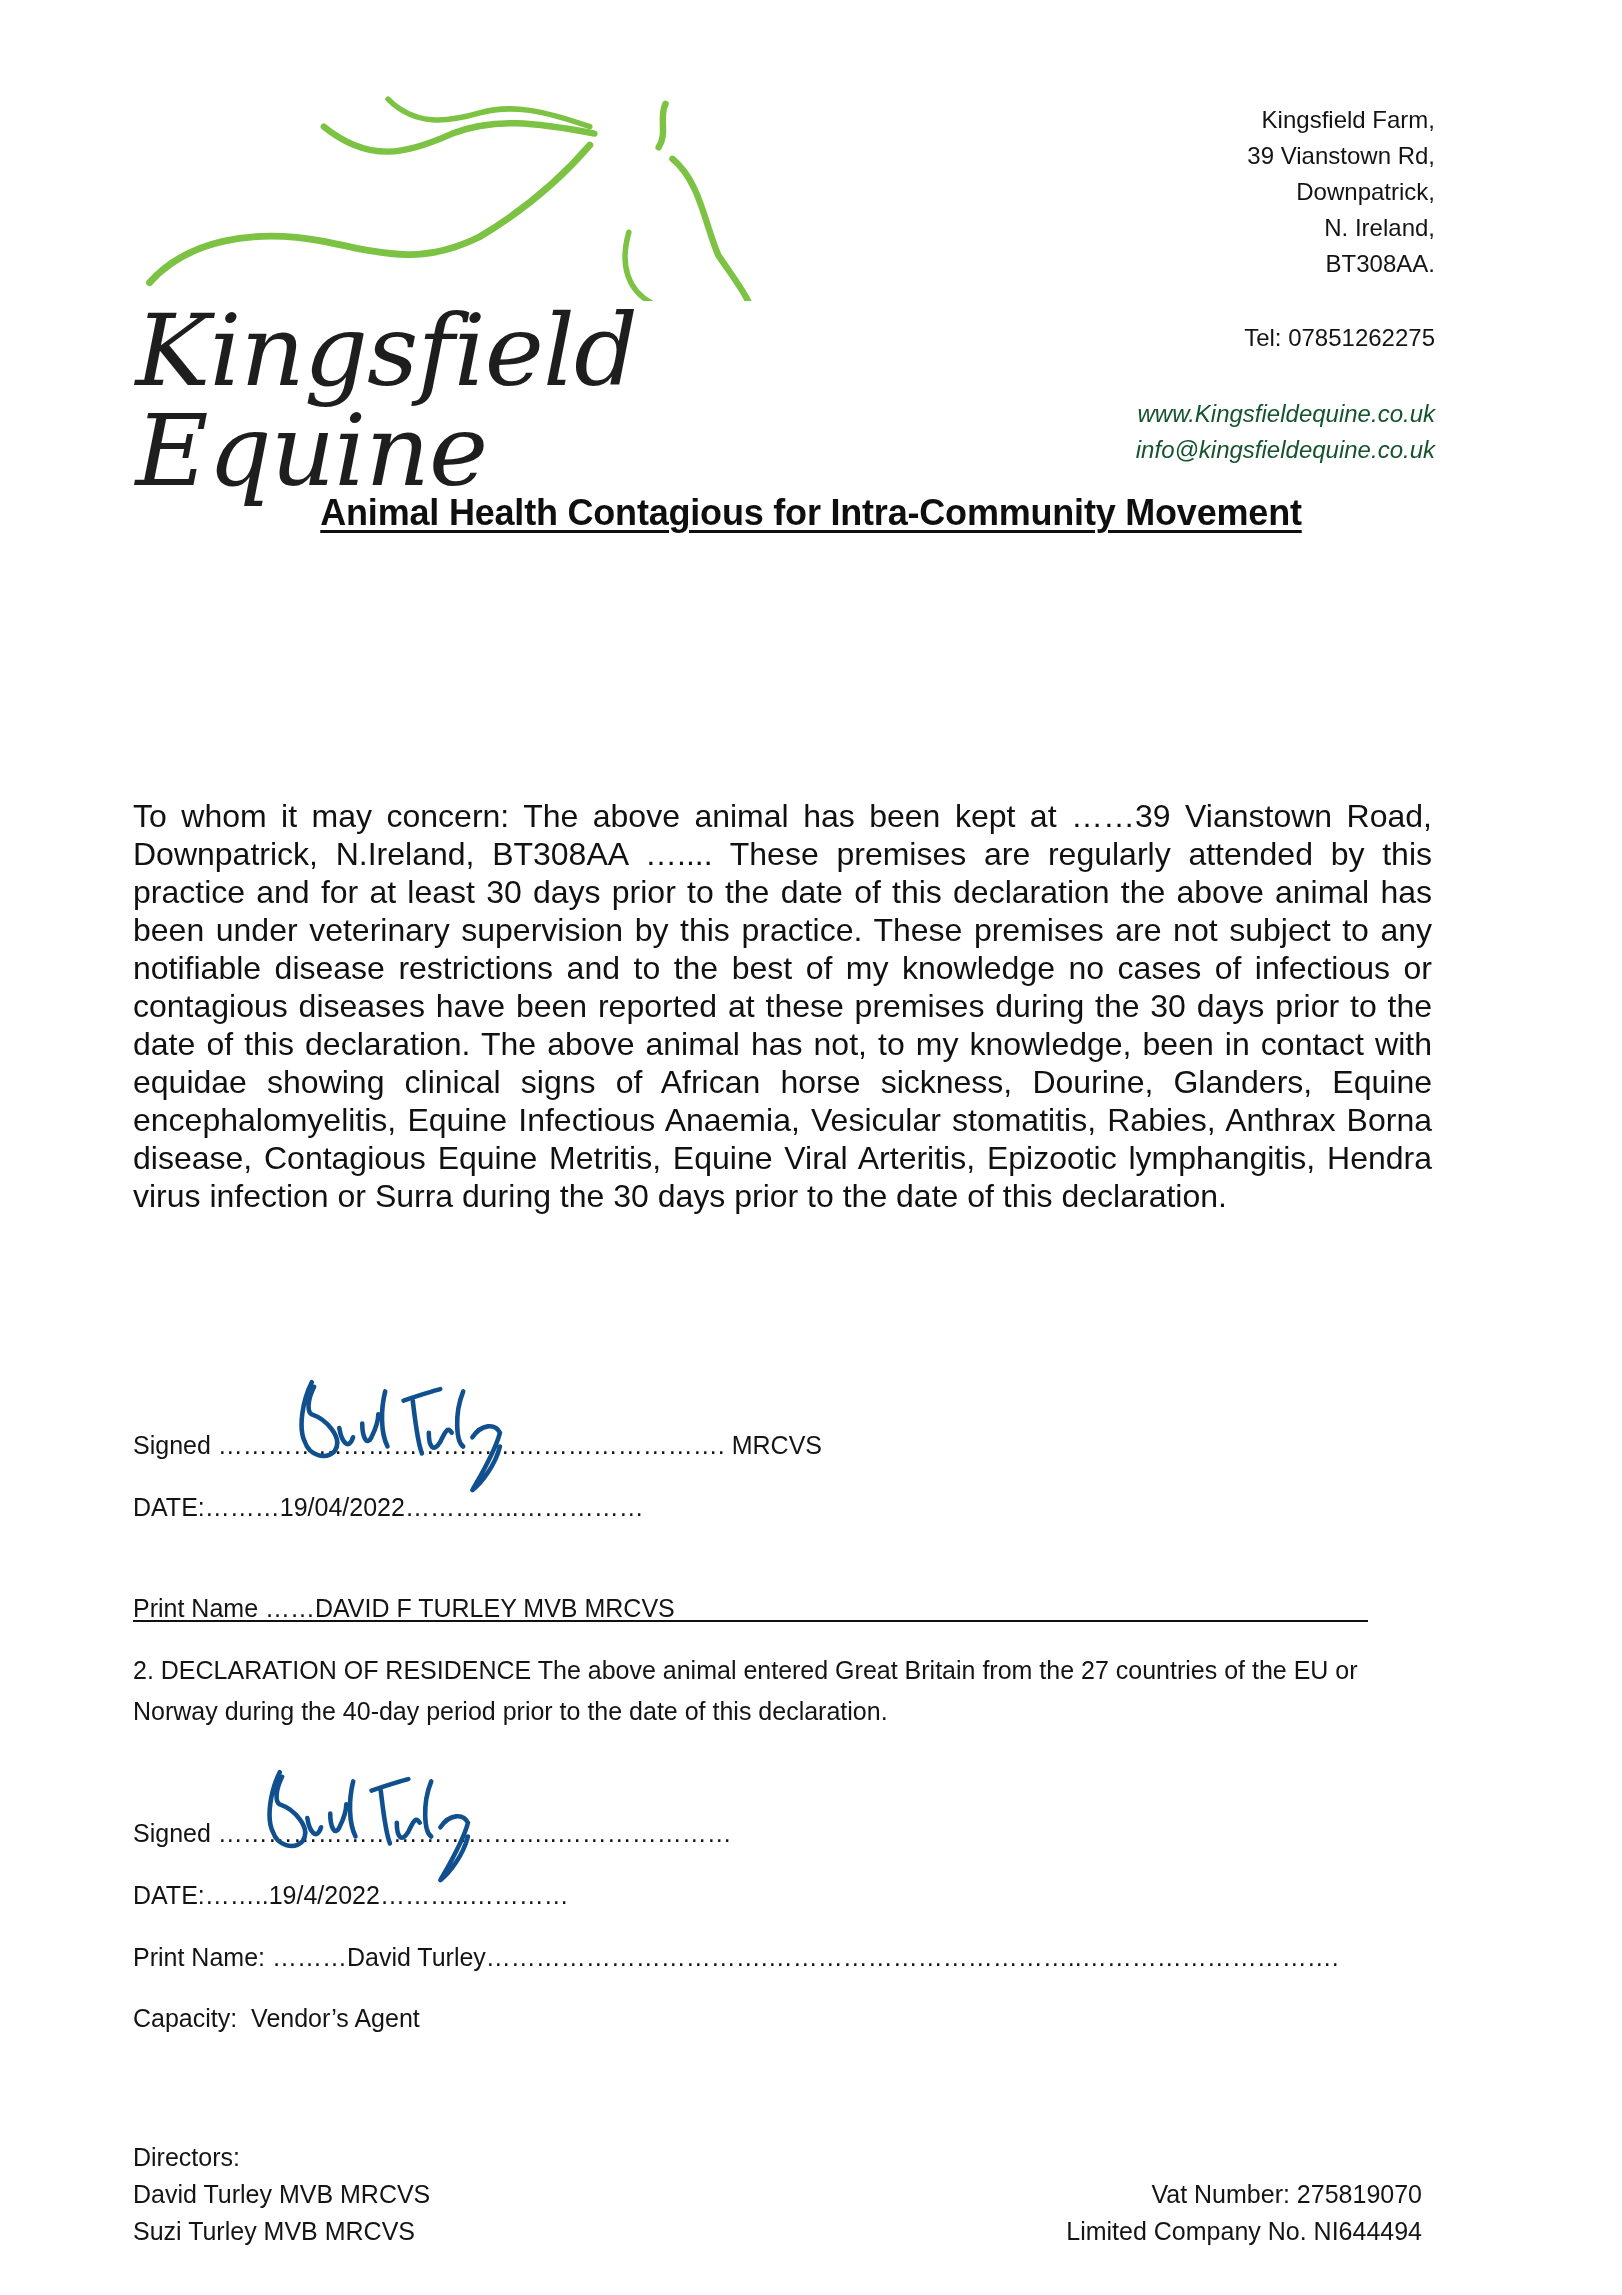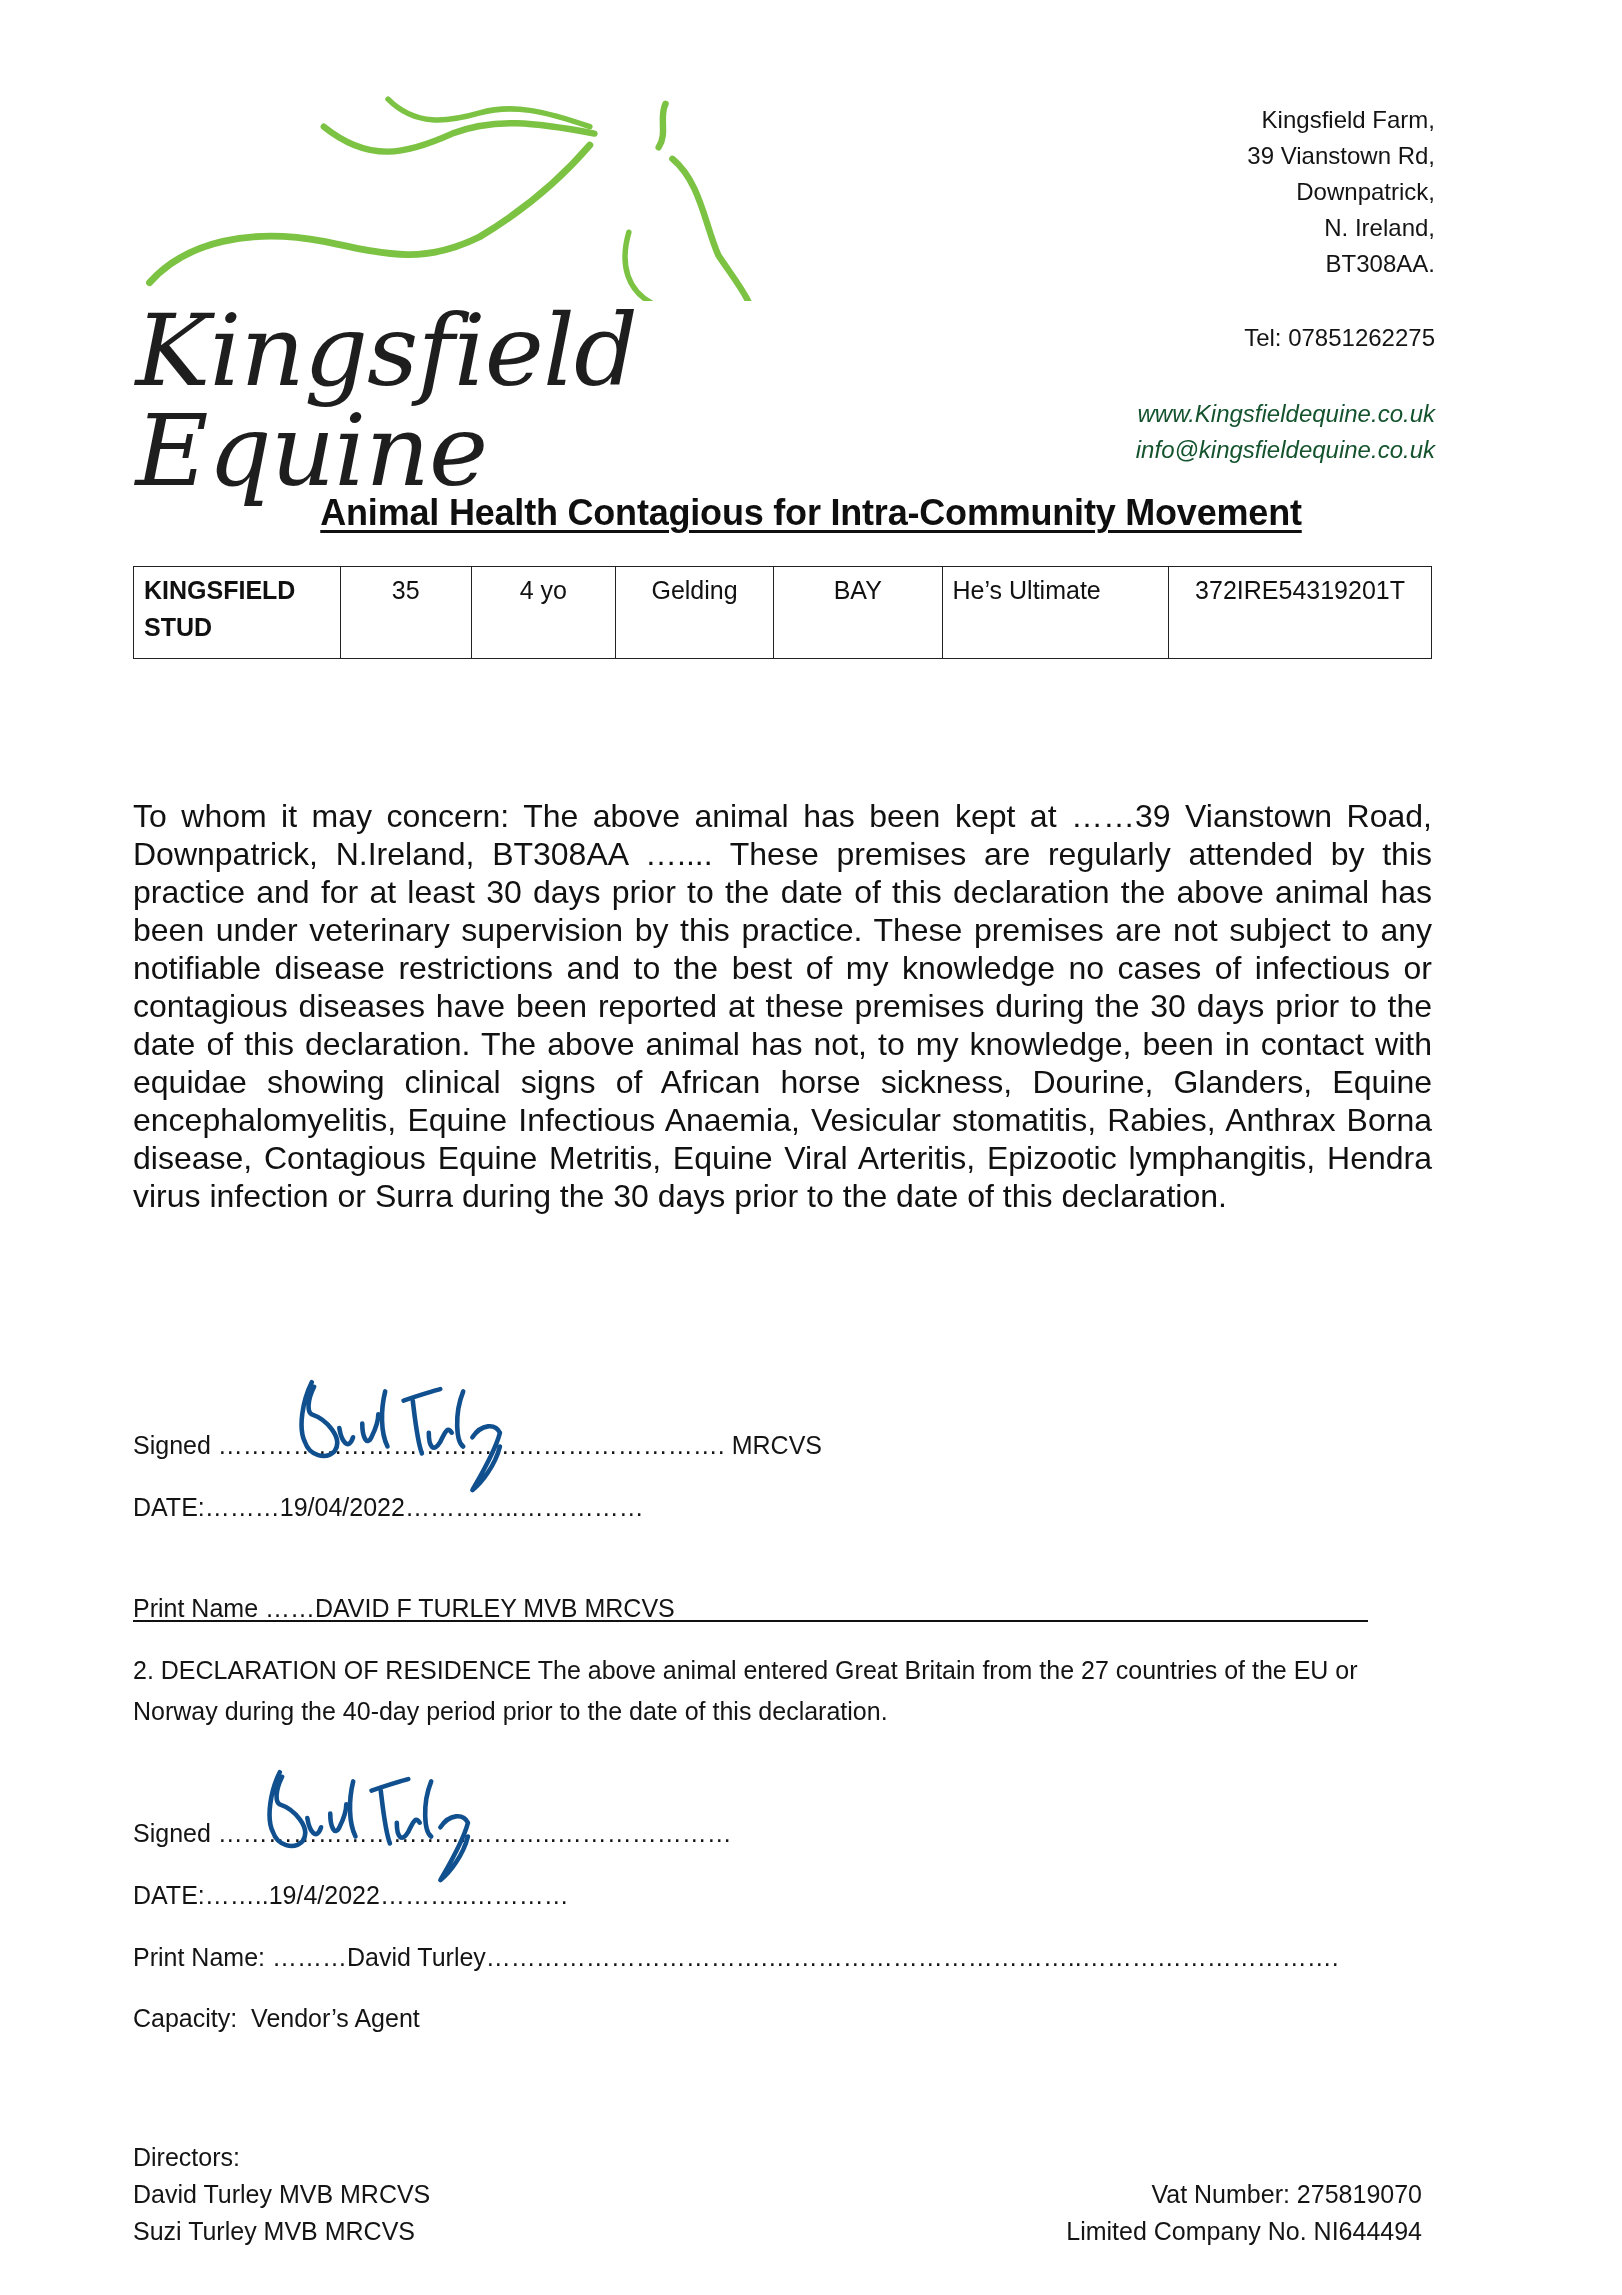--- a/index.html
+++ b/index.html
@@ -91,29 +91,20 @@
   <colgroup>
     <col style="width:207px">
       <col style="width:131px">
       <col style="width:145px">
       <col style="width:158px">
     <col style="width:169px">
       <col style="width:227px">
       <col style="width:263px">
   </colgroup>
   <tbody>
-  <tr>
-    <td class="left">KINGSFIELD STUD</td>
-    <td>35</td>
-    <td>4 yo</td>
-    <td>Gelding</td>
-    <td>BAY</td>
-    <td class="lefttxt">He’s Ultimate</td>
-    <td>372IRE54319201T</td>
-  </tr>
 </tbody>
   </table>
 
 <div id="statement" class="abs">To whom it may concern: The above animal has been kept at ……39 Vianstown Road, Downpatrick, N.Ireland, BT308AA ….... These premises are regularly attended by this practice and for at least 30 days prior to the date of this declaration the above animal has been under veterinary supervision by this practice. These premises are not subject to any notifiable disease restrictions and to the best of my knowledge no cases of infectious or contagious diseases have been reported at these premises during the 30 days prior to the date of this declaration. The above animal has not, to my knowledge, been in contact with equidae showing clinical signs of African horse sickness, Dourine, Glanders, Equine encephalomyelitis, Equine Infectious Anaemia, Vesicular stomatitis, Rabies, Anthrax Borna disease, Contagious Equine Metritis, Equine Viral Arteritis, Epizootic lymphangitis, Hendra virus infection or Surra during the 30 days prior to the date of this declaration.</div>
 
 <div class="abs line" style="top:1431px;">
   <span>Signed</span>
   <span>…………………………………………………….</span>
   <span>MRCVS</span>
 </div>

